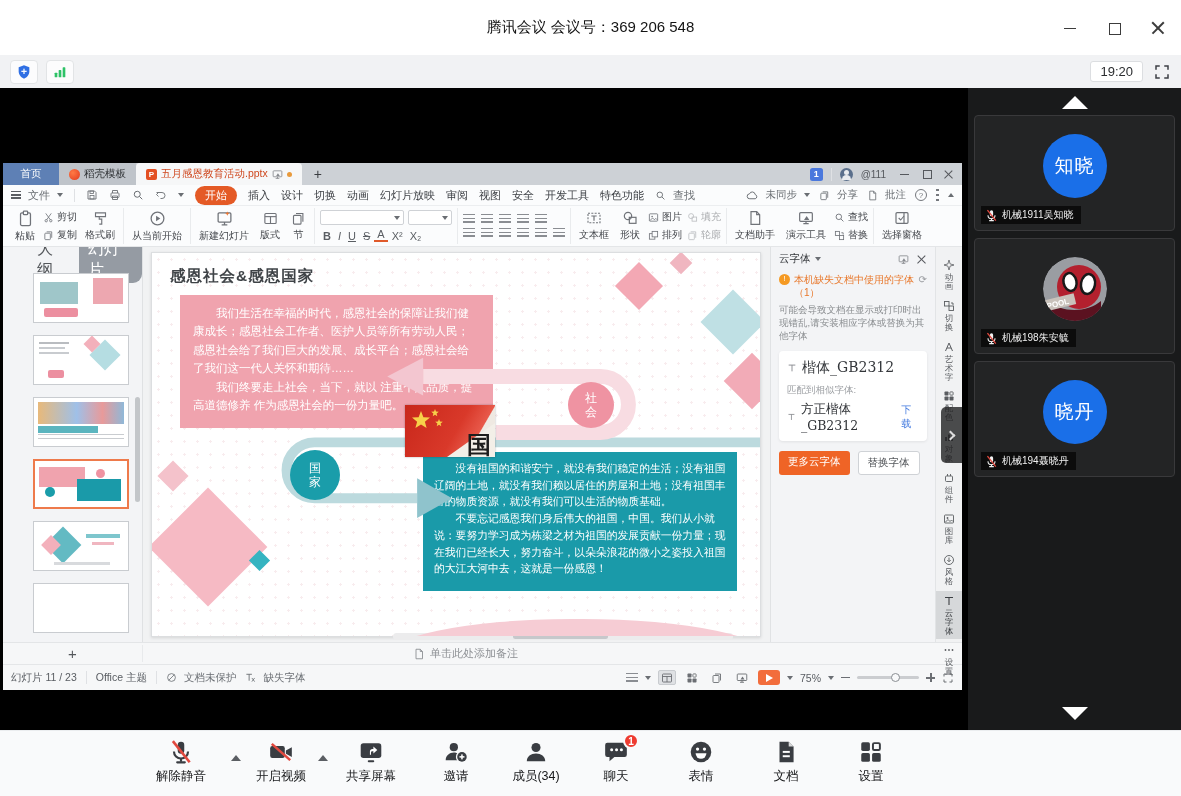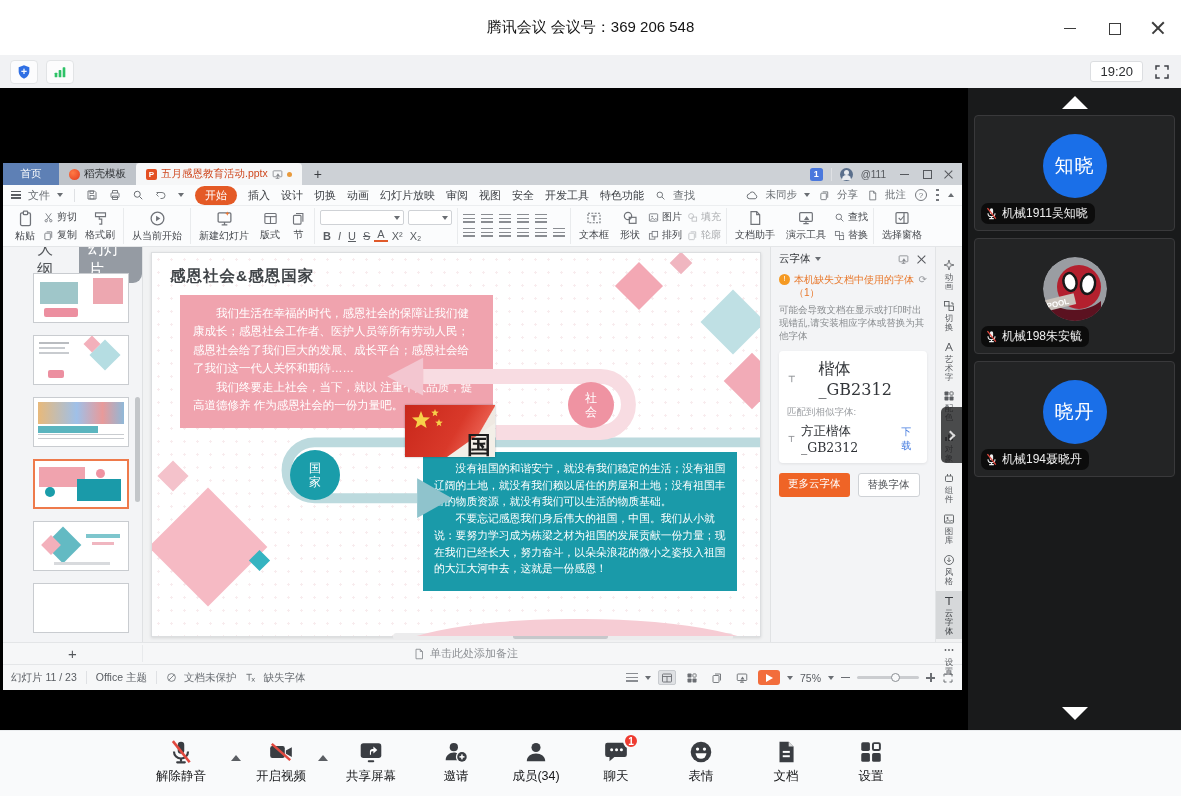--- a/index.html
+++ b/index.html
@@ -102,21 +102,21 @@
   #hscroll{position:absolute;left:250px;bottom:2px;width:340px;height:7px;background:#ececed;border-radius:4px}
   #hscroll .hth{position:absolute;left:120px;top:1px;width:95px;height:5px;background:#c6c8cb;border-radius:3px}
   
   #fontpane{width:165px;background:#f3f4f6;border-left:1px solid #e0e2e4;font-size:10.5px;position:relative}
   #fp-head{height:24px;display:flex;align-items:center;padding:0 8px;color:#33363a;gap:4px}
   #fp-head .ico{margin-left:auto;display:flex;gap:8px;color:#85888d}
   .fpwarn{display:flex;align-items:flex-start;gap:4px;padding:2px 8px;color:#e8772a;font-size:10px;line-height:1.3}
   .wdot{min-width:11px;height:11px;border-radius:50%;background:#f59a23;color:#fff;font-size:8px;display:flex;align-items:center;justify-content:center;margin-top:1px}
   .fpdesc{padding:3px 8px;color:#8a8d90;font-size:9.5px;line-height:1.35}
   .fcard{margin:6px 8px;background:#fff;border-radius:4px;box-shadow:0 1px 3px rgba(0,0,0,.08);padding:8px}
-  .fname{display:flex;align-items:center;gap:22px;color:#33363a;font-size:16px;font-family:"DejaVu Serif","Liberation Serif",serif}
+  .fname{display:flex;align-items:center;gap:5px;color:#33363a;font-size:14px;font-family:"DejaVu Serif","Liberation Serif",serif}
   .flabel{color:#9a9da1;font-size:9.5px;margin:7px 0 4px}
   .fmatch{display:flex;align-items:center;gap:5px;font-family:"DejaVu Serif","Liberation Serif",serif;font-size:12.5px;color:#2f3236}
   .dl{color:#4a7fe0;font-size:10px;font-family:"Liberation Sans",sans-serif}
   .fbtns{display:flex;gap:8px;padding:4px 8px}
   .btn-orange{background:#ef6426;color:#fff;border-radius:3px;padding:4px 9px;font-size:10.5px}
   .btn-ghost{background:#fff;border:1px solid #cfd2d6;border-radius:3px;padding:4px 9px;color:#55585c;font-size:10.5px}
   .ticon{color:#85888d}
   
   #sidetools{width:27px;background:#f1f2f3;border-left:1px solid #e2e4e6;display:flex;flex-direction:column;align-items:center;padding-top:4px;gap:1px}
   .handle{width:12px;height:5px;background:repeating-linear-gradient(180deg,#b3b6ba 0 1.4px,transparent 1.4px 3.4px);margin-bottom:3px}
@@ -143,21 +143,21 @@
   #ptoggle{position:absolute;left:941px;top:319px;width:21px;height:56px;background:rgba(32,32,34,.8);border-radius:5px 0 0 5px;display:flex;align-items:center;justify-content:center}
   .chev{width:7px;height:7px;border-right:2px solid #ddd;border-top:2px solid #ddd;transform:rotate(45deg);margin-right:2px}
   
   #videos{position:absolute;left:968px;top:0;width:213px;height:642px;background:#191a1b;overflow:hidden}
   .scrollarrow{width:0;height:0;border-left:13px solid transparent;border-right:13px solid transparent;margin:8px auto 6px}
   .arr-up{border-bottom:13px solid #fff}
   .arr-dn{border-top:13px solid #fff;position:absolute;left:50%;transform:translateX(-50%);bottom:10px;margin:0;z-index:3}
   .tile{position:relative;width:201px;height:116px;background:#232425;border:1px solid #39393b;border-radius:4px;margin:0 auto 7px}
   .av{position:absolute;left:50%;top:44%;transform:translate(-50%,-50%);width:64px;height:64px;border-radius:50%;background:#1a6fe8;color:#fff;font-size:19px;display:flex;align-items:center;justify-content:center;letter-spacing:1px}
   .av-img{position:absolute;left:50%;top:44%;transform:translate(-50%,-50%);width:64px;height:64px;border-radius:50%;overflow:hidden}
-  .namebar{position:absolute;left:6px;bottom:6px;background:rgba(8,8,8,.85);border-radius:7px;display:flex;align-items:center;gap:4px;padding:2px 7px 2px 4px;color:#eee;font-size:12px;max-width:185px;white-space:nowrap}
+  .namebar{position:absolute;left:6px;bottom:6px;background:rgba(8,8,8,.85);border-radius:0;display:flex;align-items:center;gap:4px;padding:2px 7px 2px 4px;color:#eee;font-size:10px;max-width:185px;white-space:nowrap}
   
   #bottombar{position:absolute;left:0;top:730px;width:1181px;height:66px;background:#f9fafb;border-top:1px solid #ebedef}
   .tbtn{position:absolute;top:8px;width:76px;display:flex;flex-direction:column;align-items:center;gap:3px;color:#3a3d42}
   .tbtn .lab{font-size:12.5px;color:#17181a;white-space:nowrap}
   .tcaret{position:absolute;top:24px;width:0;height:0;border-left:5px solid transparent;border-right:5px solid transparent;border-bottom:6px solid #5b5e63}
   .cbadge{position:absolute;top:-6px;right:14px;min-width:16px;height:16px;border-radius:8px;background:#ee3b30;border:2px solid #f9fafb;color:#fff;font-size:10px;font-weight:bold;display:flex;align-items:center;justify-content:center}
 </style>
 </head>
 <body>
 

